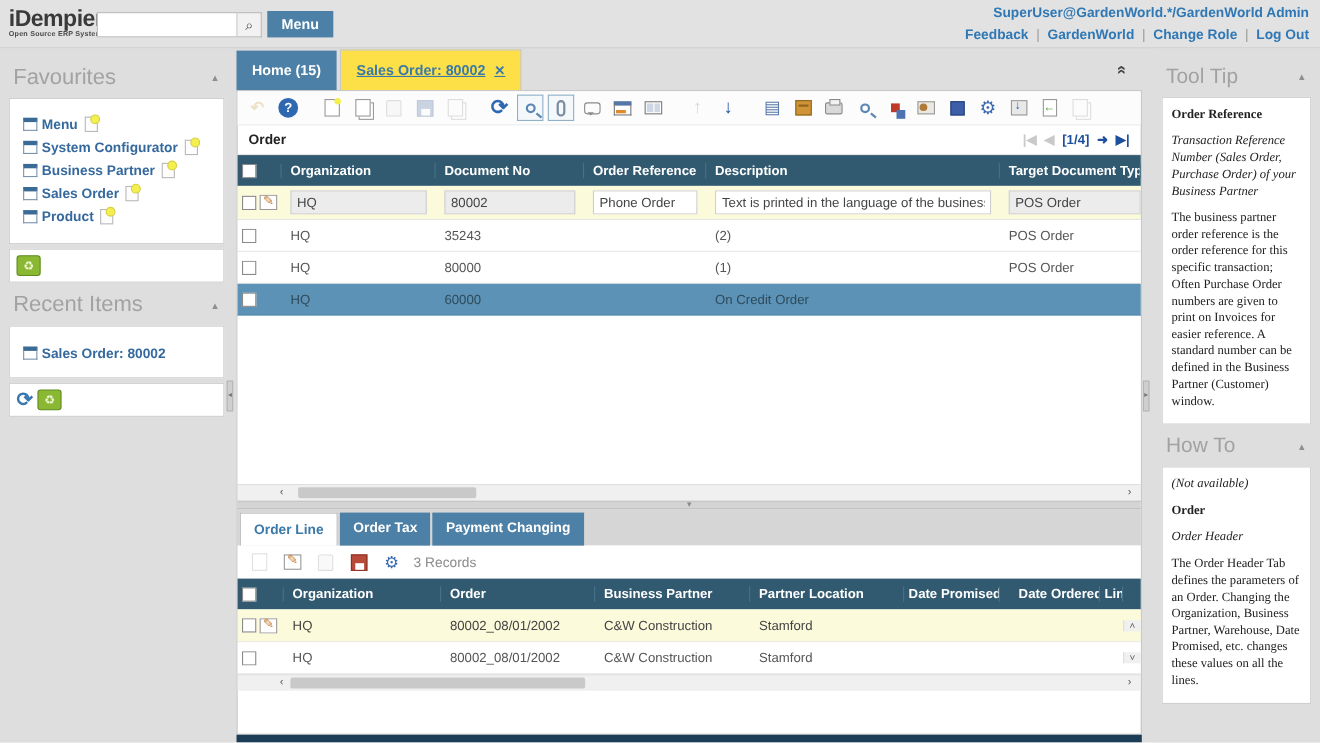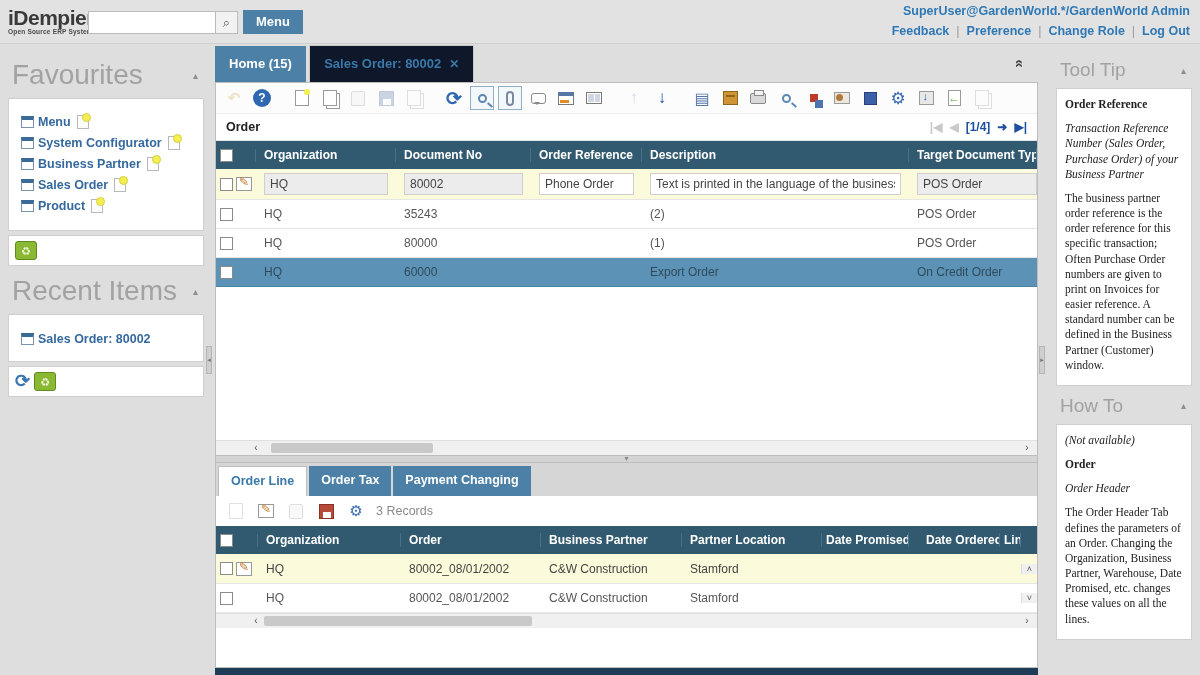--- a/index.html
+++ b/index.html
@@ -15,21 +15,21 @@
   .gsearch-btn { position:absolute; left:216px; top:11px; width:22px; height:23px; background:#f2f2f2; border:1px solid #bbb; border-left:none; color:#555; font-size:13px; text-align:center; line-height:22px; cursor:pointer; }
   .menu-btn { position:absolute; left:243px; top:10px; height:24px; padding:0 13px; background:#4d80a6; color:#fff; font-weight:bold; font-size:13px; border:none; line-height:24px; cursor:pointer; }
   .userline { position:absolute; right:10px; top:4px; text-align:right; color:#2f78b5; font-weight:bold; font-size:12.5px; }
   .loginlinks { position:absolute; right:10px; top:24px; text-align:right; font-size:12.5px; font-weight:bold; color:#2f78b5; }
   .loginlinks a { color:#2f78b5; text-decoration:none; cursor:pointer; }
   .lsep { color:#9a9a9a; font-weight:normal; margin:0 7px; }
 
   
   .lsb { position:absolute; left:0; top:44px; width:212px; bottom:0; background:#dedede; padding:6px 8px 0 8px; }
   .panel-h { display:flex; justify-content:space-between; align-items:center; padding:9px 6px 7px 4px; }
-  .panel-h .pt { font-size:28px; color:#a2a2a2; }
+  .panel-h .pt { font-size:20px; color:#a2a2a2; }
   .panel-h .carat { color:#8e8e8e; font-size:10px; cursor:pointer; }
   .whitebox { background:#fff; border:1px solid #cfcfcf; }
   .fav-list { padding:9px 4px 10px 12px; }
   .fav-item { display:flex; align-items:center; margin:7px 0; }
   .win-ic { display:inline-block; width:13px; height:12px; background:#fff; border:1px solid #7a93ad; border-top:4px solid #3a6a96; margin-right:4px; position:relative; }
   .fav-link { color:#35699e; font-weight:bold; font-size:12.5px; cursor:pointer; }
   .newdoc-ic { display:inline-block; width:12px; height:14px; background:#fdfdfd; border:1px solid #b8b8b8; margin-left:6px; position:relative; cursor:pointer; }
   .newdoc-ic::after { content:""; position:absolute; right:-3px; top:-3px; width:7px; height:7px; border-radius:50%; background:#f3ef4e; border:1px solid #d6cf45; }
   .tools-box { margin-top:4px; padding:5px 6px; display:flex; gap:4px; align-items:center; }
   .bin-ic { display:inline-block; width:22px; height:19px; background:#8bb832; border:1px solid #5e8b1e; border-radius:3px; color:#eef6da; font-size:11px; text-align:center; line-height:18px; cursor:pointer; }
@@ -44,21 +44,21 @@
   .help-body .hb { font-weight:bold; }
   .help-body .hi { font-style:italic;font-family:Liberation Serif, serif; }
 
   
   .main { position:absolute; left:215px; top:45px; width:823px; height:623px; }
   .darkbar { position:absolute; left:215px; top:668px; width:823px; height:7px; background:#1d3c55; }
 
   .tabbar { position:relative; height:37px; }
   .tab { display:inline-block; height:37px; padding:10px 14px 0 14px; font-size:13px; font-weight:bold; cursor:pointer; }
   .tab.active { background:#4d80a6; color:#fff; }
-  .tab.inactive { background:#0f172a; color:#3a79a8; border:1px solid #c9c9c9; border-bottom:none; }
+  .tab.inactive { background:#fde047; color:#3a79a8; border:1px solid #c9c9c9; border-bottom:none;text-decoration:underline; }
   .tab .x { margin-left:8px; font-size:12px; }
   .collapse-all { position:absolute; right:14px; top:10px; color:#444; font-size:15px; font-weight:bold; display:inline-block; transform:rotate(90deg); cursor:pointer; }
 
   .content { position:absolute; left:0; top:37px; width:823px; height:586px; background:#fff; border:1px solid #bdbdbd; }
 
   
   .toolbar { height:31px; display:flex; align-items:center; padding-left:6px; gap:4px; background:#fcfcfc; border-bottom:1px solid #ededed; }
   .ti { width:24px; height:24px; display:flex; align-items:center; justify-content:center; font-size:15px; cursor:pointer; border:1px solid transparent; }
   .ti.boxed { border:1px solid #8fb0c6; background:#f4f8fb; }
   .faded { opacity:0.3; }
@@ -160,21 +160,21 @@
 <div class="topbar">
   <div class="logo">
     <div class="logo-title">iDempiere</div>
     <div class="logo-sub">Open Source ERP System</div>
   </div>
   <input class="gsearch" value="" style="">
   <div class="gsearch-btn">⌕</div>
   <div class="menu-btn">Menu</div>
   <div class="userline">SuperUser@GardenWorld.*/GardenWorld Admin</div>
   <div class="loginlinks">
-    <a>Feedback</a><span class="lsep">|</span><a>Preference</a><span class="lsep">|</span><a>Change Role</a><span class="lsep">|</span><a>Log Out</a>
+    <a>Feedback</a><span class="lsep">|</span><a>GardenWorld</a><span class="lsep">|</span><a>Change Role</a><span class="lsep">|</span><a>Log Out</a>
   </div>
 </div>
 
 <div class="lsb">
   <div class="panel-h">
     <span class="pt">Favourites</span>
     <span class="carat">▴</span>
   </div>
   <div class="whitebox fav-list">
     <div class="fav-item">
@@ -378,21 +378,20 @@
         <div class="gcell c5">POS Order</div>
       </div>
 
       <div class="grow r selected">
         <div class="gcell c0">
             <span class="cb"></span>
           </div>
         <div class="gcell c1">HQ</div>
         <div class="gcell c2">60000</div>
         <div class="gcell c3"></div>
-        <div class="gcell c4">Export Order</div>
         <div class="gcell c5">On Credit Order</div>
       </div>
     </div>
 
     <div class="gridgap"></div>
 
     <div class="hscroll">
       <span class="arr" style="left:32px;">‹</span>
       <span class="thumb" style="left:55px; width:162px;"></span>
       <span class="arr" style="right:2px;">›</span>

